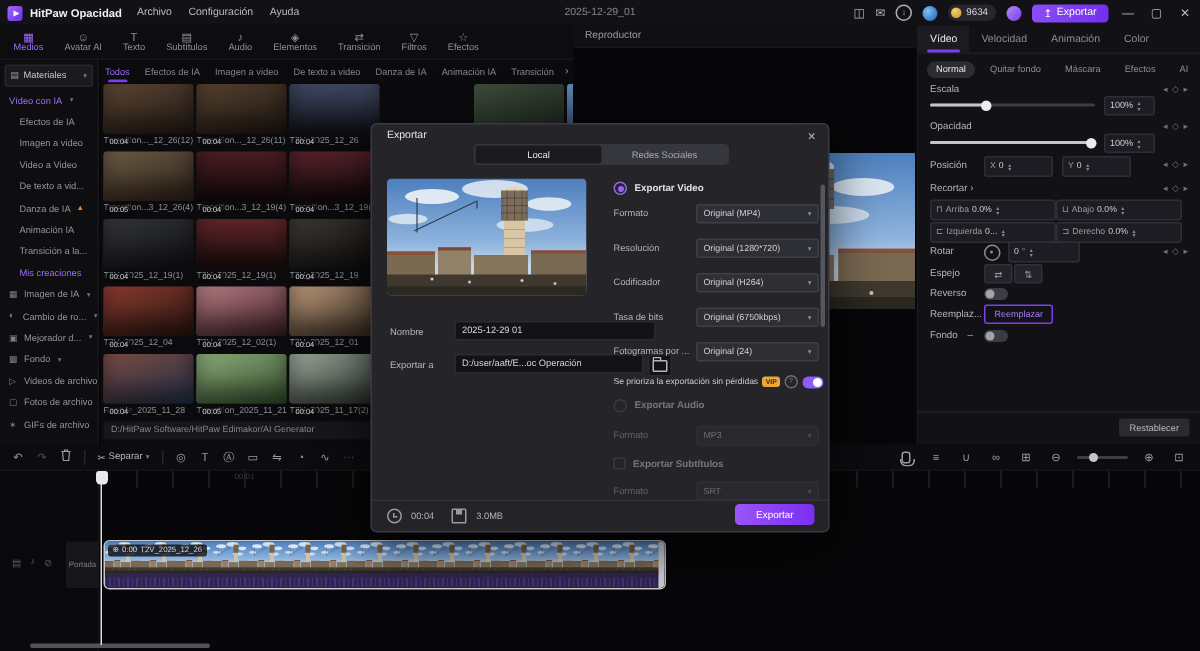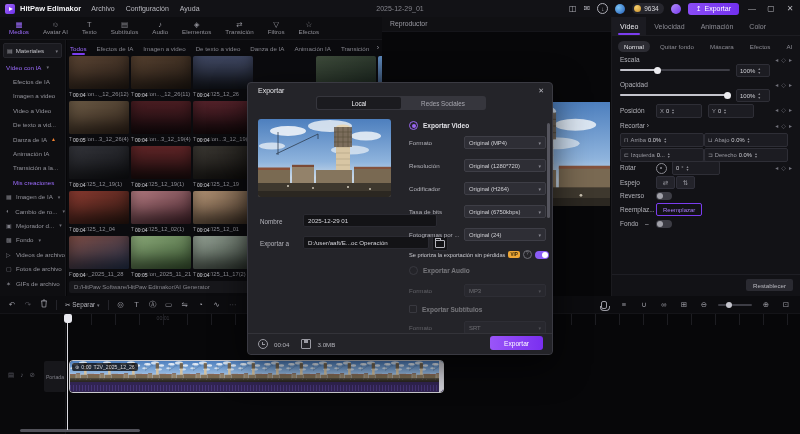--- a/index.html
+++ b/index.html
@@ -214,21 +214,21 @@
         <circle cx="90" cy="68" r="1" fill="#d8d0c0"></circle>
           <circle cx="112" cy="70" r="1" fill="#c8c0b0"></circle>
       </symbol>
     </defs>
   </svg>
 
   <div class="titlebar">
     <div class="logo">
         <span class="logo-play"></span>
       </div>
-    <div class="app-name">HitPaw Edimakor</div>
+    <div class="app-name">HitPaw Opacidad</div>
     <div class="menus" id="menus">
         <span>Archivo</span>
         <span>Configuración</span>
         <span>Ayuda</span>
       </div>
     <div class="proj">2025-12-29_01</div>
     <div class="tb-right">
       <span class="tb-ic">◫</span>
       <span class="tb-ic">✉</span>
       <span class="tb-circ">↓</span>

